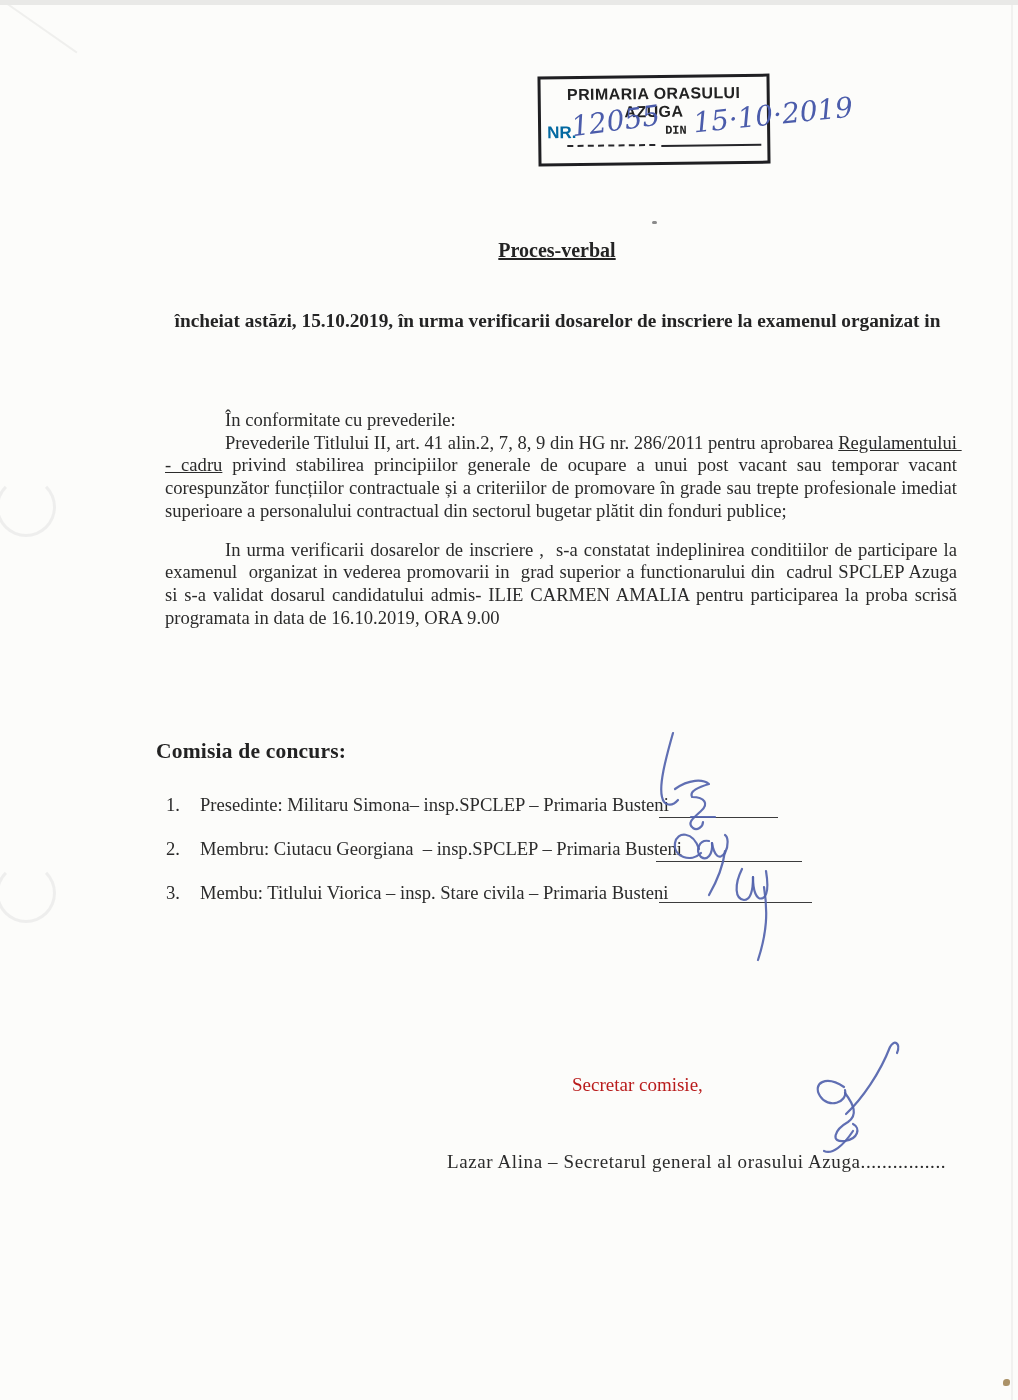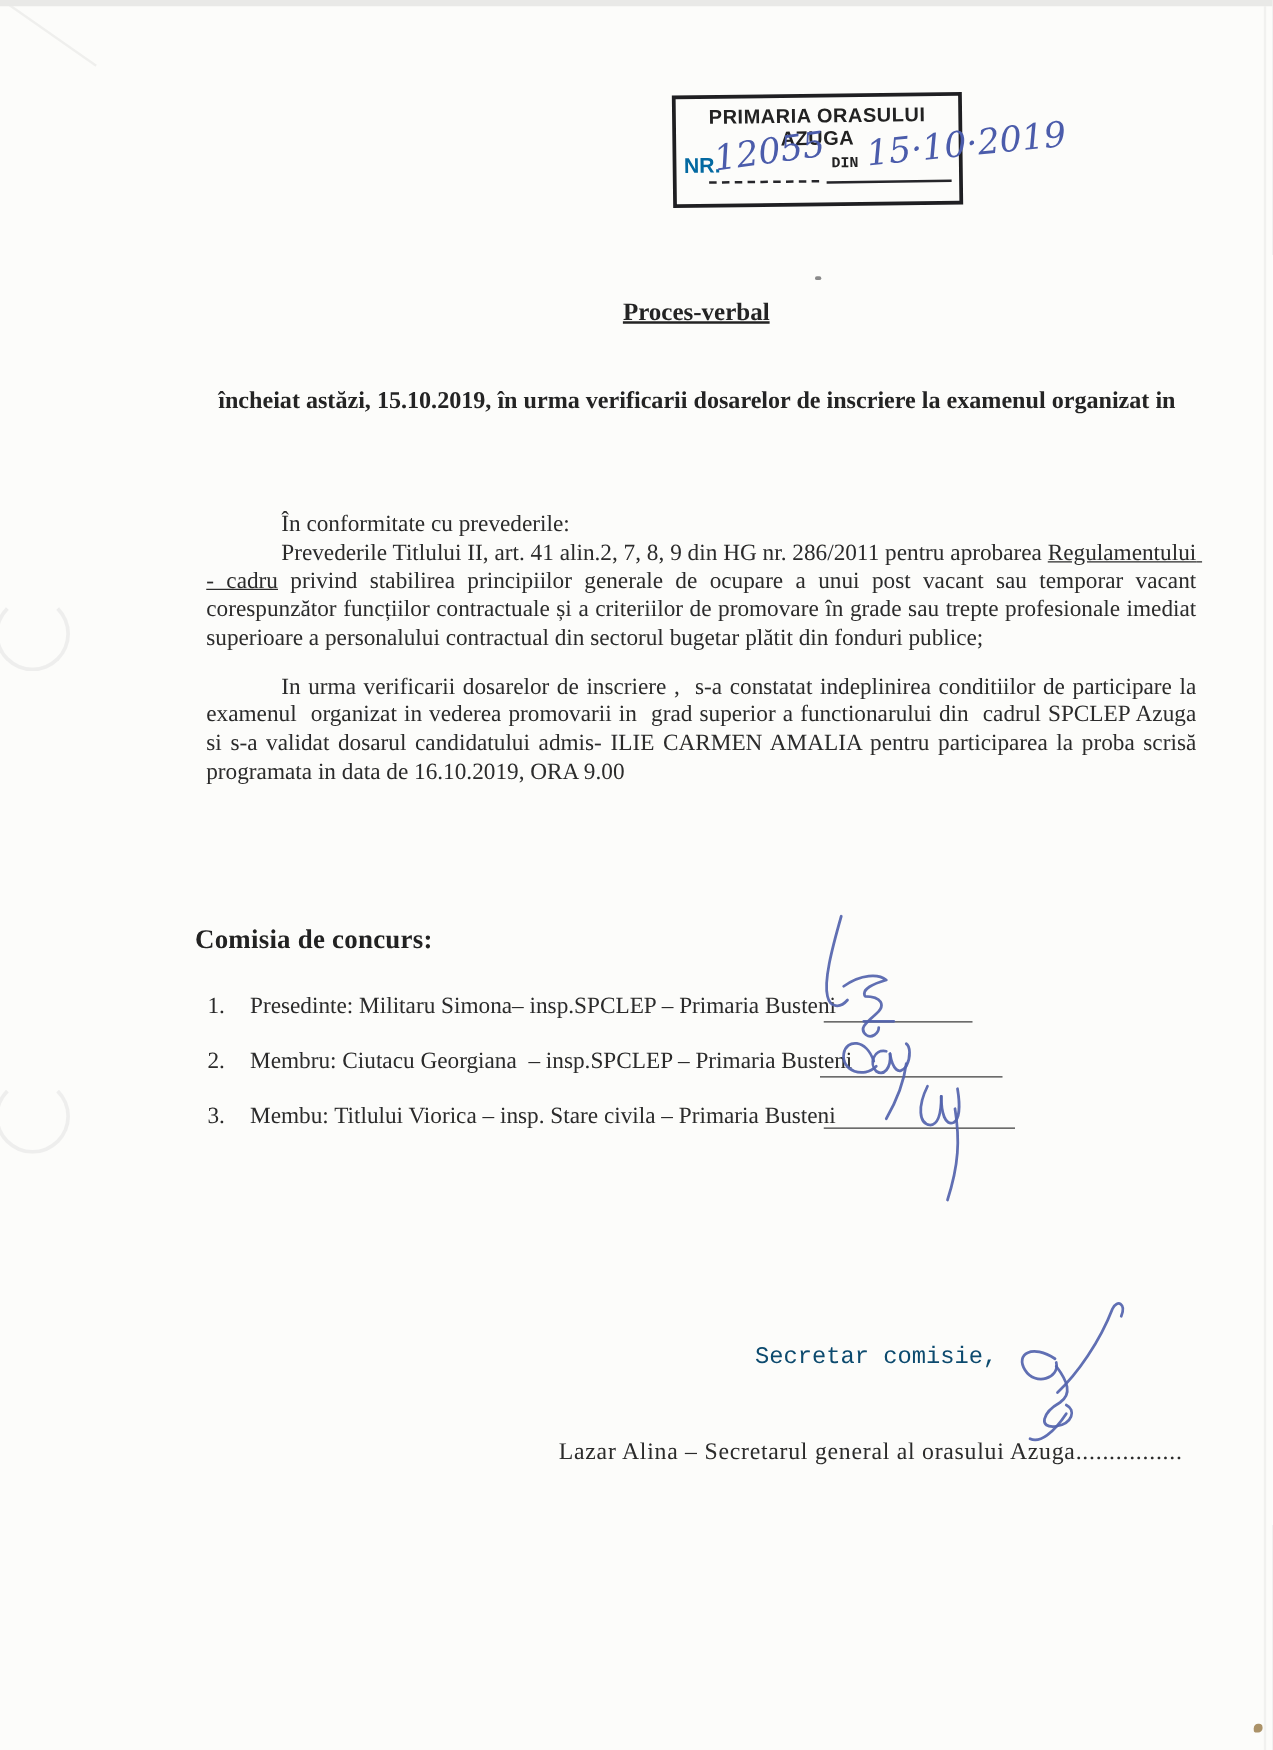--- a/index.html
+++ b/index.html
@@ -40,21 +40,21 @@
   .commission-heading{position:absolute;left:156px;top:734px;font-weight:bold;
         font-size:21.5px;letter-spacing:.2px;color:#222;}
 
   
   .member{position:absolute;left:166px;display:flex;font-size:18.6px;color:#2b2b2b;}
   .member .num{width:34px;}
   .member .mtext{white-space:pre-wrap;}
   .sig-line{position:absolute;border-top:1.6px solid #3c3c3c;height:0;}
 
   
-  .footer-role{position:absolute;left:604px;top:1069px;font-size:19px;color:#0c4a6e;font-family:Liberation Mono, monospace;}
+  .footer-role{position:absolute;left:572px;top:1069px;font-size:19px;color:#b91c1c;}
   .footer-line{position:absolute;left:447px;top:1146px;font-size:19px;letter-spacing:.6px;
         color:#2b2b2b;white-space:nowrap;}
 
   
   .sig{position:absolute;pointer-events:none;}
   .sig path{fill:none;stroke:#5263ac;stroke-width:2.2;stroke-linecap:round;stroke-linejoin:round;opacity:.92;}
 
   
   .hole{position:absolute;width:54px;height:54px;border-radius:50%;
         border:3px solid rgba(115,115,125,.10);border-top-color:transparent;}

